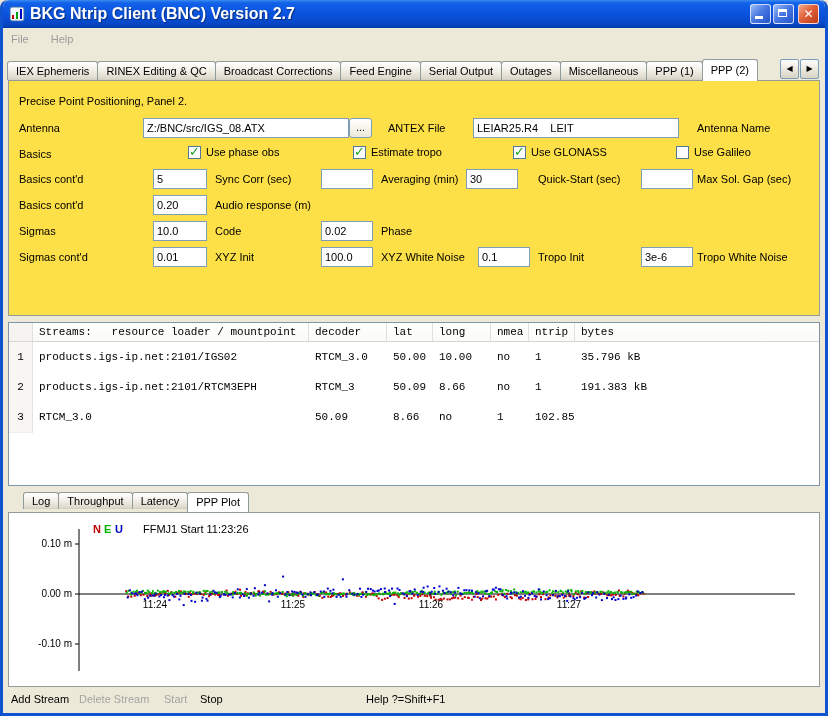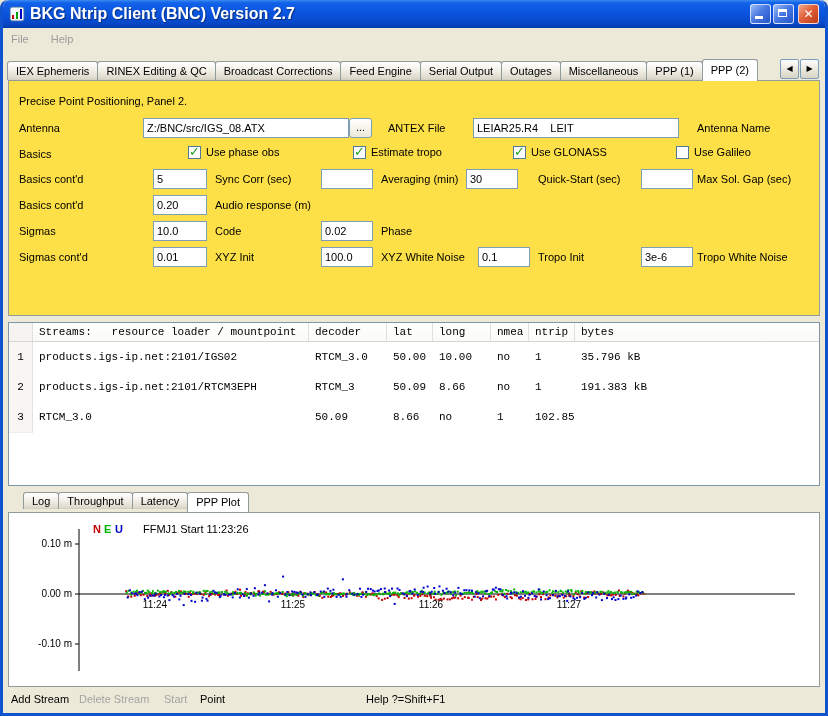--- a/index.html
+++ b/index.html
@@ -1009,17 +1009,17 @@
     <span class="plot-label xtick" style="left:126px">11:24</span>
     <span class="plot-label xtick" style="left:264px">11:25</span>
     <span class="plot-label xtick" style="left:402px">11:26</span>
     <span class="plot-label xtick" style="left:540px">11:27</span>
   </div>
 
   <div class="statusbar">
     <span class="sbtn" style="left:8px">Add Stream</span>
     <span class="sbtn disabled" style="left:76px">Delete Stream</span>
     <span class="sbtn disabled" style="left:161px">Start</span>
-    <span class="sbtn" style="left:197px">Point</span>
+    <span class="sbtn" style="left:197px">Stop</span>
     <span class="sbtn" style="left:363px">Help ?=Shift+F1</span>
   </div>
 
 </div>
 
 </body></html>

